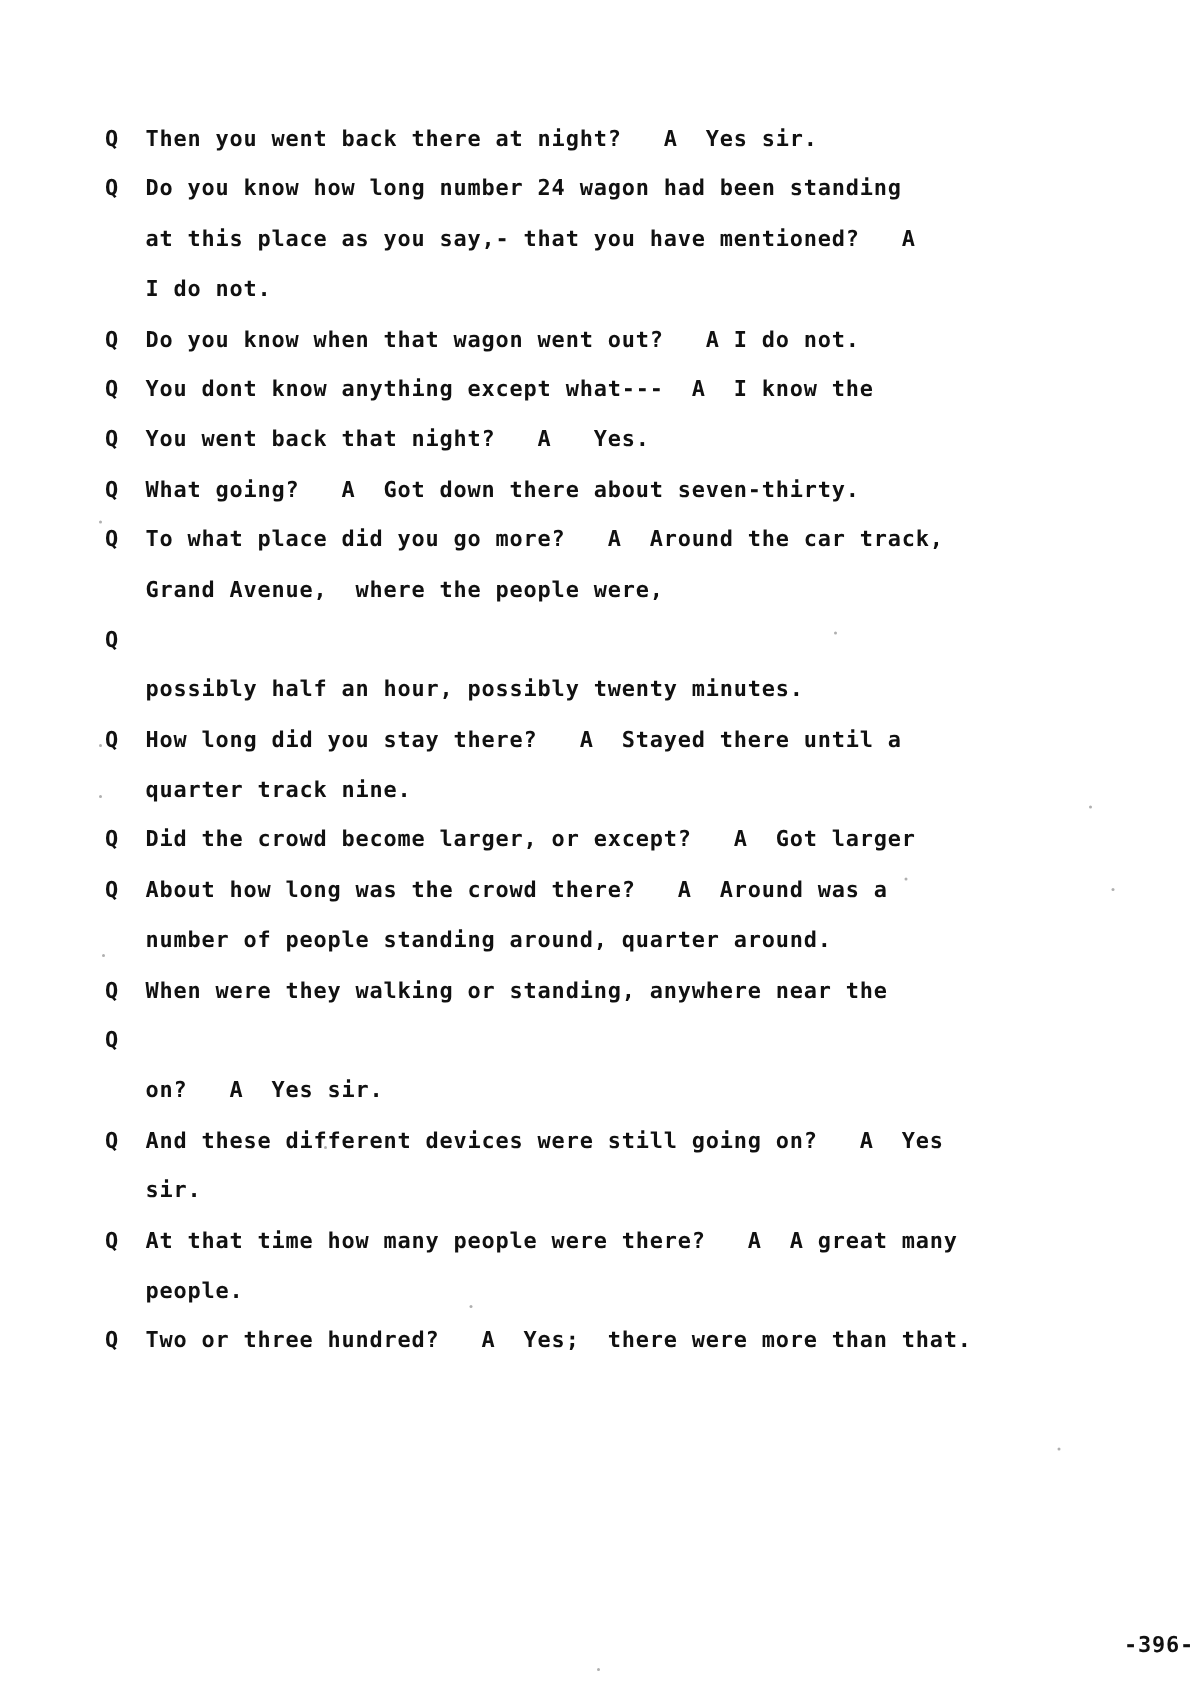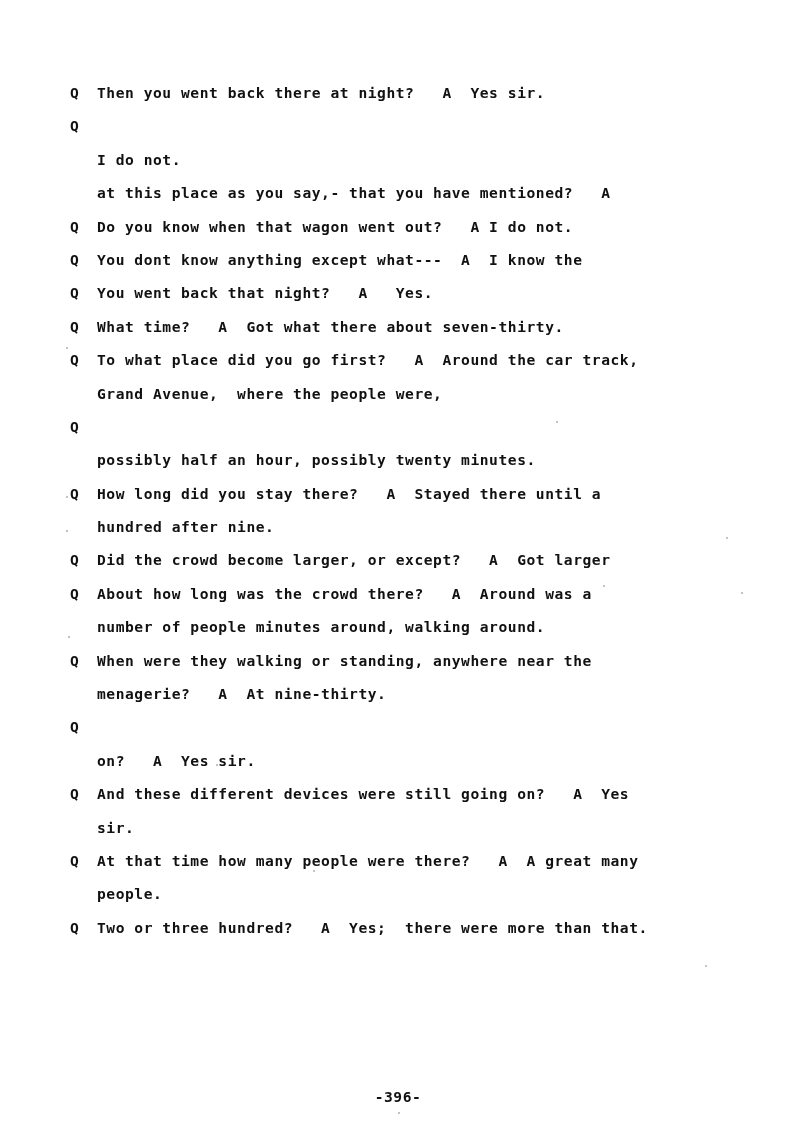--- a/index.html
+++ b/index.html
@@ -50,21 +50,21 @@
     text-align: center;
   }
   .line.cont .speaker {
     visibility: hidden;
   }
   .page-number {
     position: absolute;
     left: 0;
     top: 1088px;
     width: 796px;
-    text-align: center;
+    text-align: right;
     font-family: "DejaVu Sans Mono", monospace;
     font-size: 14.6px;
     font-weight: bold;
     color: #111111;
     letter-spacing: 0.55px;
   }
   .speck {
     position: absolute;
     background: #6d6d6d;
     width: 2px;
@@ -86,38 +86,37 @@
   <div class="speck" style="left:726px; top:537px;"></div>
   <div class="speck" style="left:603px; top:585px;"></div>
   <div class="speck" style="left:741px; top:592px;"></div>
   <div class="speck" style="left:216px; top:764px;"></div>
   <div class="speck" style="left:705px; top:965px;"></div>
   <div class="speck" style="left:313px; top:870px;"></div>
   <div class="speck" style="left:398px; top:1112px;"></div>
 
   <div class="transcript">
       <div class="line"><span class="speaker">Q</span><span class="line-text">Then you went back there at night?   A  Yes sir.</span></div>
-      <div class="line"><span class="speaker">Q</span></div>
+      <div class="line"><span class="speaker">Q</span><span class="line-text">Do you know how long number 24 wagon had been standing</span></div>
+      <div class="line cont"><span class="speaker"></span><span class="line-text">at this place as you say,- that you have mentioned?   A</span></div>
       <div class="line cont"><span class="speaker"></span><span class="line-text">I do not.</span></div>
-      <div class="line cont"><span class="speaker"></span><span class="line-text">at this place as you say,- that you have mentioned?   A</span></div>
       <div class="line"><span class="speaker">Q</span><span class="line-text">Do you know when that wagon went out?   A I do not.</span></div>
       <div class="line"><span class="speaker">Q</span><span class="line-text">You dont know anything except what---  A  I know the</span></div>
       <div class="line"><span class="speaker">Q</span><span class="line-text">You went back that night?   A   Yes.</span></div>
-      <div class="line"><span class="speaker">Q</span><span class="line-text">What time?   A  Got what there about seven-thirty.</span></div>
-      <div class="line"><span class="speaker">Q</span><span class="line-text">To what place did you go first?   A  Around the car track,</span></div>
+      <div class="line"><span class="speaker">Q</span><span class="line-text">What going?   A  Got down there about seven-thirty.</span></div>
+      <div class="line"><span class="speaker">Q</span><span class="line-text">To what place did you go more?   A  Around the car track,</span></div>
       <div class="line cont"><span class="speaker"></span><span class="line-text">Grand Avenue,  where the people were,</span></div>
       <div class="line"><span class="speaker">Q</span></div>
       <div class="line cont"><span class="speaker"></span><span class="line-text">possibly half an hour, possibly twenty minutes.</span></div>
       <div class="line"><span class="speaker">Q</span><span class="line-text">How long did you stay there?   A  Stayed there until a</span></div>
-      <div class="line cont"><span class="speaker"></span><span class="line-text">hundred after nine.</span></div>
+      <div class="line cont"><span class="speaker"></span><span class="line-text">quarter track nine.</span></div>
       <div class="line"><span class="speaker">Q</span><span class="line-text">Did the crowd become larger, or except?   A  Got larger</span></div>
       <div class="line"><span class="speaker">Q</span><span class="line-text">About how long was the crowd there?   A  Around was a</span></div>
-      <div class="line cont"><span class="speaker"></span><span class="line-text">number of people minutes around, walking around.</span></div>
+      <div class="line cont"><span class="speaker"></span><span class="line-text">number of people standing around, quarter around.</span></div>
       <div class="line"><span class="speaker">Q</span><span class="line-text">When were they walking or standing, anywhere near the</span></div>
-      <div class="line cont"><span class="speaker"></span><span class="line-text">menagerie?   A  At nine-thirty.</span></div>
       <div class="line"><span class="speaker">Q</span></div>
       <div class="line cont"><span class="speaker"></span><span class="line-text">on?   A  Yes sir.</span></div>
       <div class="line"><span class="speaker">Q</span><span class="line-text">And these different devices were still going on?   A  Yes</span></div>
       <div class="line cont"><span class="speaker"></span><span class="line-text">sir.</span></div>
       <div class="line"><span class="speaker">Q</span><span class="line-text">At that time how many people were there?   A  A great many</span></div>
       <div class="line cont"><span class="speaker"></span><span class="line-text">people.</span></div>
       <div class="line"><span class="speaker">Q</span><span class="line-text">Two or three hundred?   A  Yes;  there were more than that.</span></div>
     </div>
 
   <div class="page-number">-396-</div>

